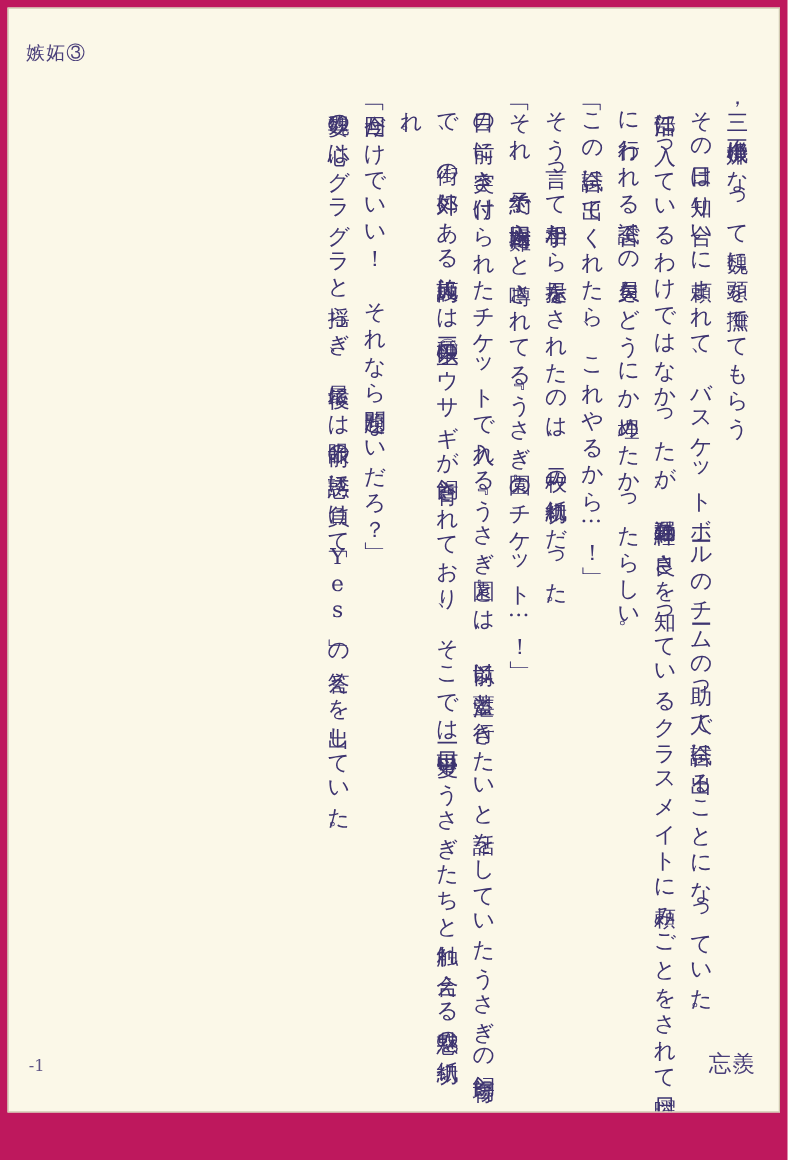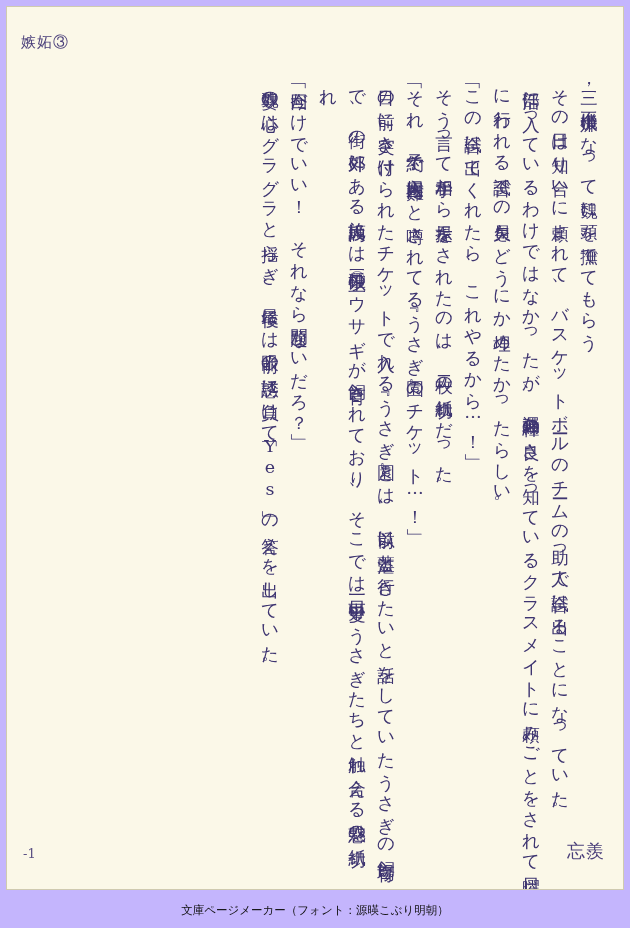--- a/index.html
+++ b/index.html
@@ -11,21 +11,21 @@
     width: 630px;
     height: 928px;
     font-family: "DejaVu Serif", serif;
     overflow: hidden;
   }
 
   .page-wrap {
     position: relative;
     width: 630px;
     height: 928px;
-    background: #c4b5fd;
+    background: #be185d;
     box-sizing: border-box;
   }
 
   .paper {
     position: absolute;
     left: 6px;
     top: 6px;
     width: 618px;
     height: 884px;
     background: #fbf8e8;
@@ -121,14 +121,13 @@
       <div class="tcol">目の前に突き付けられたチケットで入れる『うさぎ園』とは、以前に藍湛と行きたいと話をしていたうさぎの飼育場で、街の郊外にある施設内には三〇種以上のウサギが飼育されており、そこでは一日中可愛いうさぎたちと触れ合える魅惑の紙切れ。</div>
       <div class="tcol">「今回だけでいい！ それなら問題ないだろ？」</div>
       <div class="tcol">魏嬰の心はグラグラと揺らぎ、最後には眼前の誘惑に負けて「Yes」の答えを出していた。</div>
     </div>
 
     <div class="page-number">-1</div>
 
     <div class="author-name">忘羨</div>
   </div>
 
-  <div class="footer-note">文庫ページメーカー（フォント：源暎こぶり明朝）</div>
 </div>
 
 </body></html>

